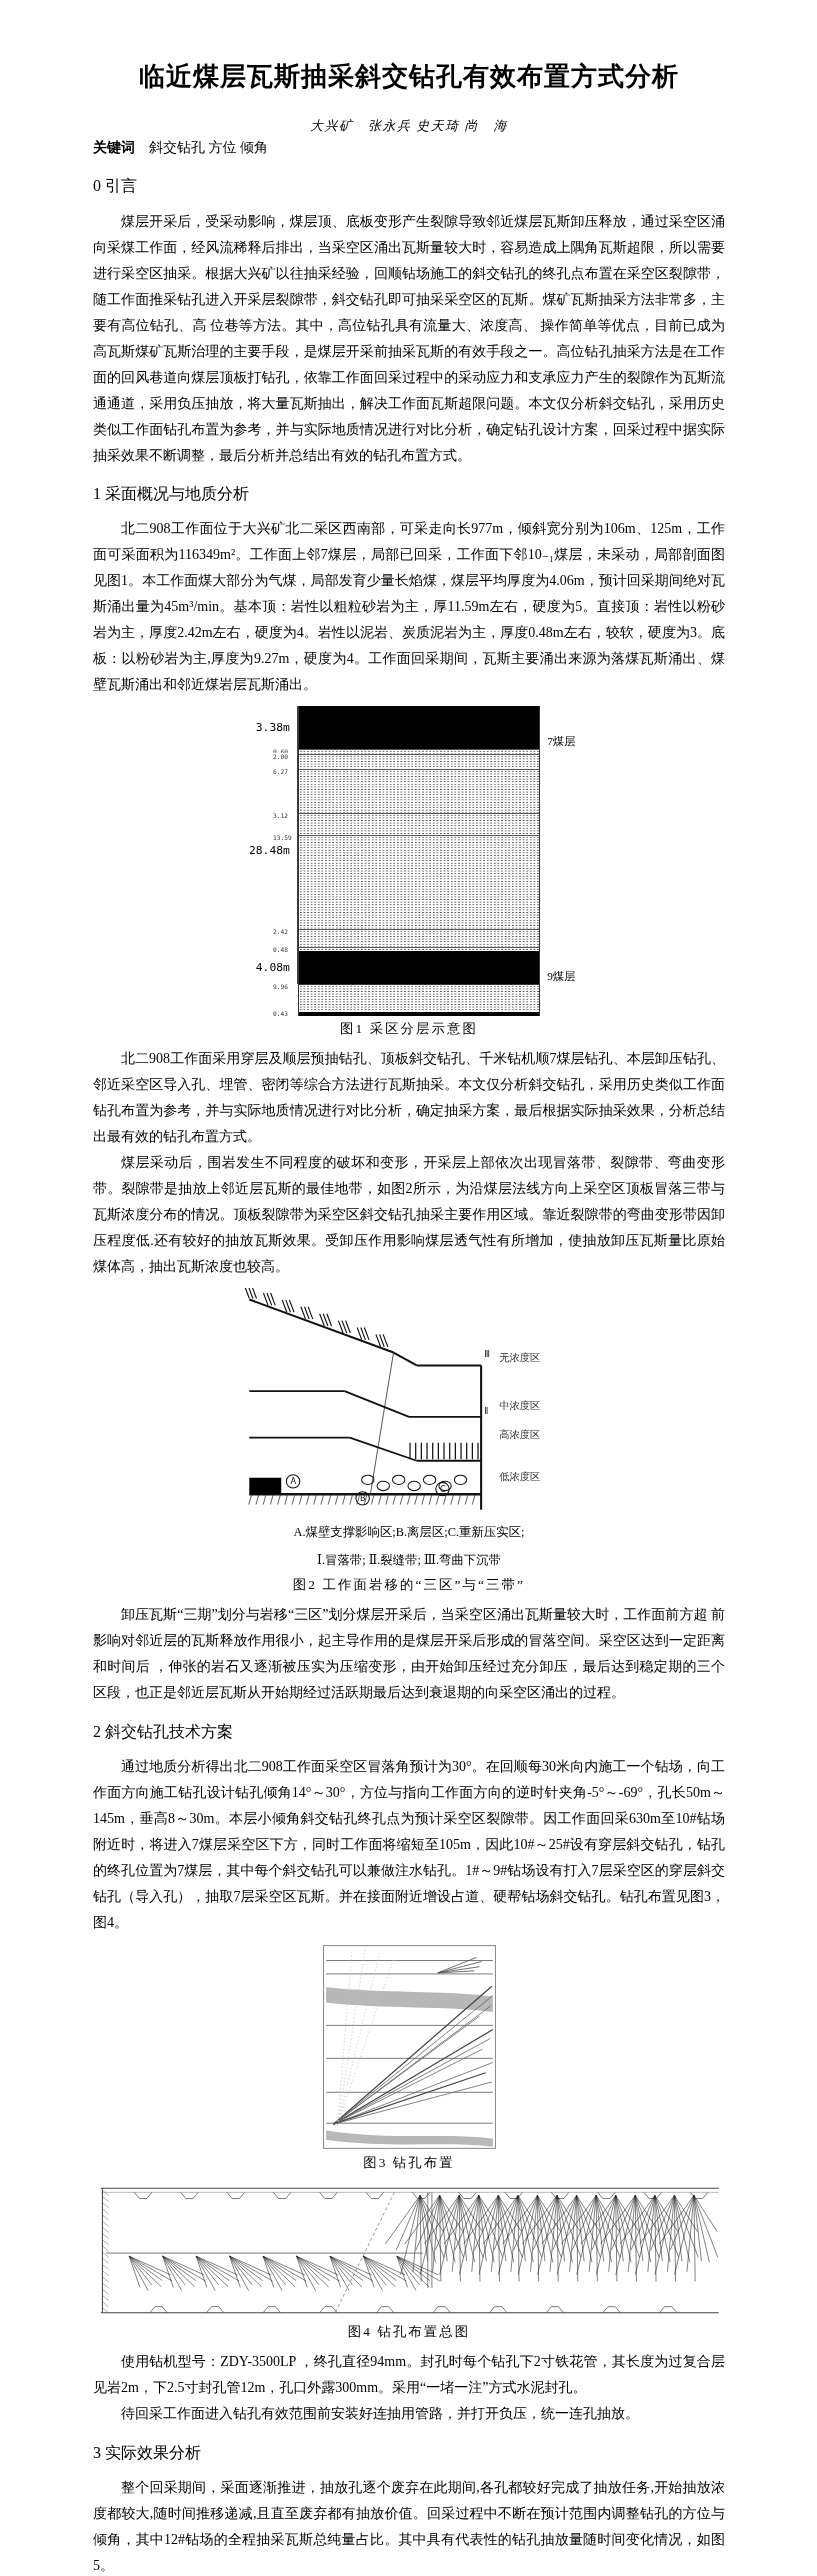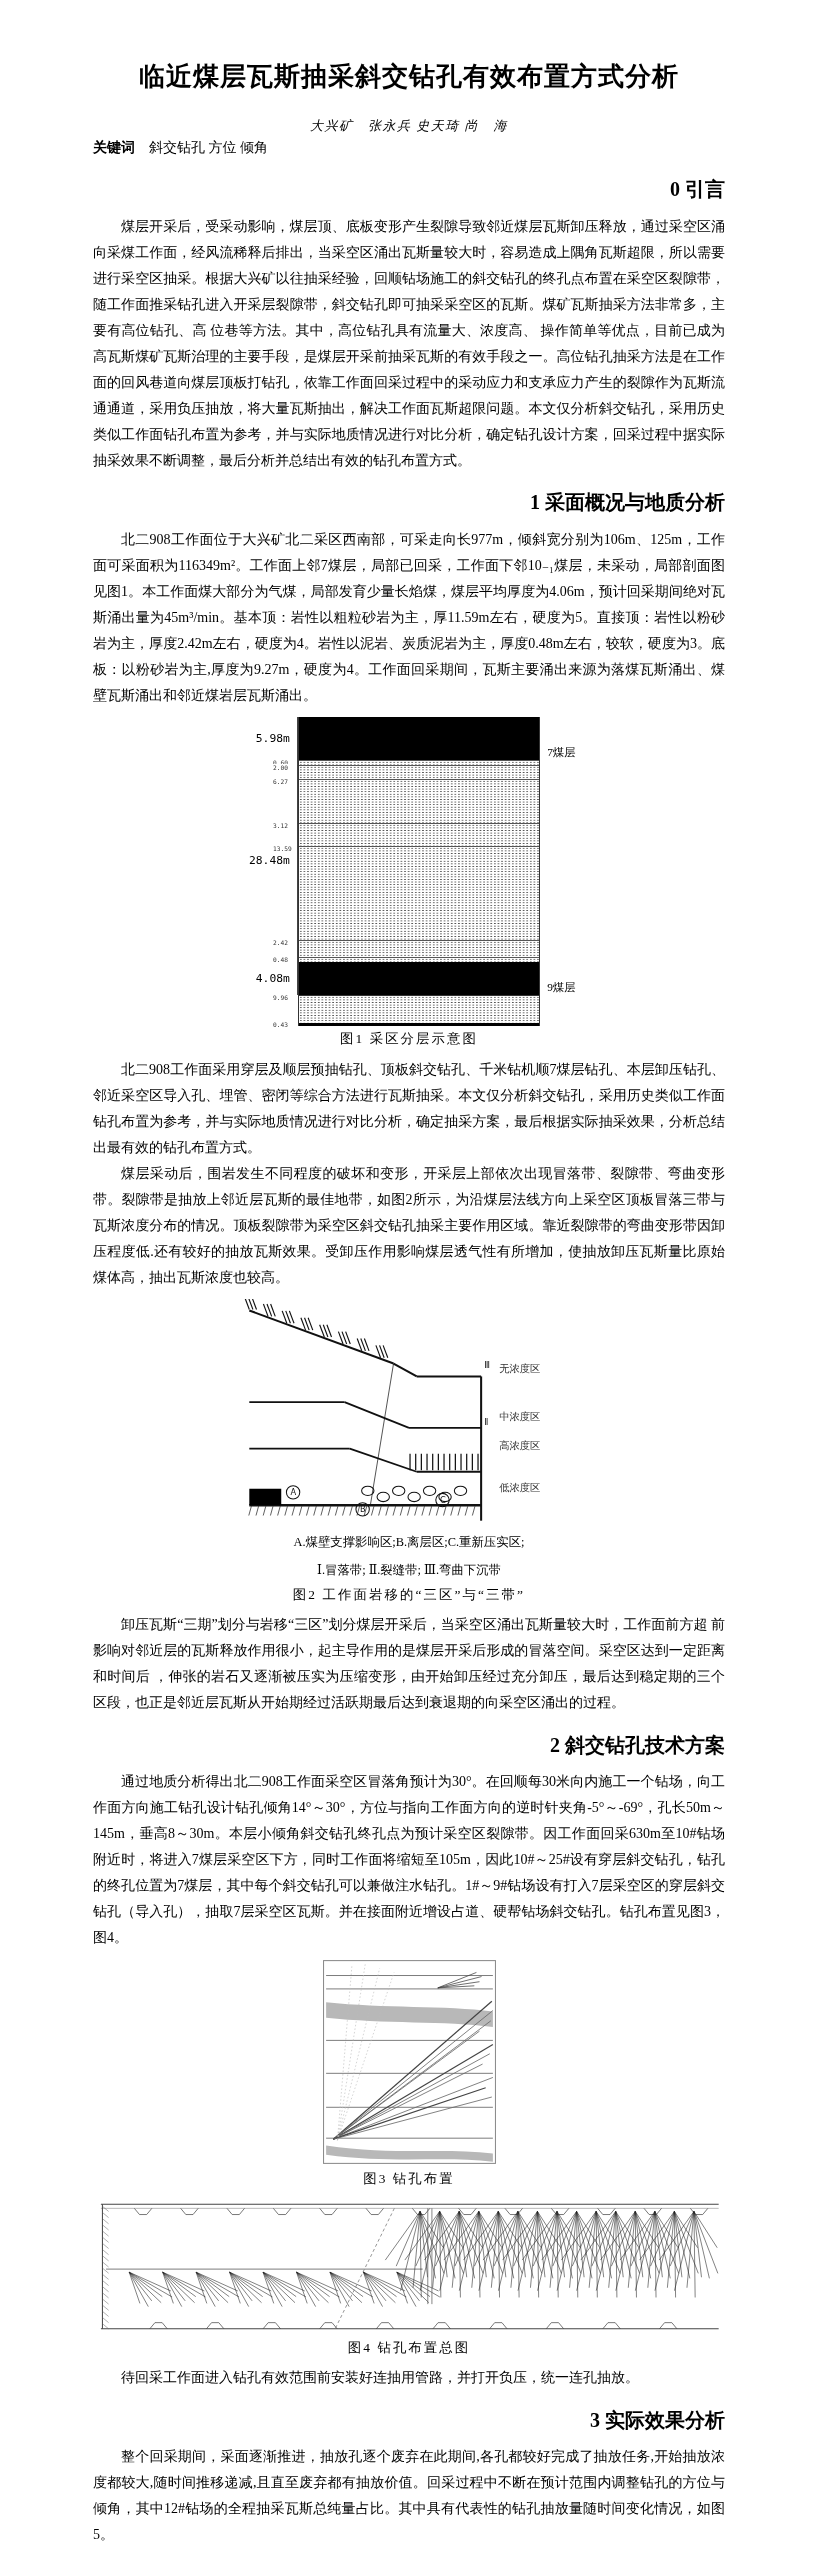--- a/index.html
+++ b/index.html
@@ -6,21 +6,21 @@
   .page{width:818px;height:3764px;overflow:hidden;box-sizing:border-box;
         padding:0 93px;background:#fff;color:#000;
         font-family:"Liberation Serif","DejaVu Serif",serif;}
   .title{font-size:26px;font-weight:700;text-align:center;padding-top:44px;letter-spacing:1px;line-height:1.25;}
   .authors{font-size:13px;text-align:center;margin-top:23px;letter-spacing:1.5px;font-style:italic;}
   p.body{font-size:14px;line-height:26px;text-align:justify;text-indent:2em;margin:0;}
   p.noind{text-indent:0;}
   .abstract{margin-top:17.5px;}
   .kwline{margin-top:9.3px;}
   .blab{font-weight:700;}
-  .sec-h{font-size:20px;font-weight:700;margin:15.5px 0 11.3px;line-height:1.3;text-align:right;}
+  .sec-h{font-size:16px;font-weight:400;margin:15.5px 0 11.3px;line-height:1.3;}
   .figwrap{margin:8.2px 0 5.2px;}
   .figcap{font-size:13.4px;text-align:center;margin:4.1px 0 8.2px;letter-spacing:2.1px;}
   
   .f1-grid{display:grid;grid-template-columns:77px 242px 57px;width:376px;margin:3.1px auto 0;}
   .f1-m{display:flex;align-items:center;justify-content:flex-end;padding-right:7.2px;
         font-size:11.3px;font-family:"DejaVu Sans Mono",monospace;}
   .brk{border-right:0.5px solid #444;}
   .f1-s{display:flex;align-items:flex-end;padding-left:7.2px;font-size:11.3px;}
   .f1-black{background:#000;width:100%;position:relative;}
   .dots{background-color:#fff;background-image:radial-gradient(#555 0.5px, transparent 0.7px);background-size:3.6px 2.6px;}
@@ -51,21 +51,21 @@
 
   <h2 class="sec-h">0 引言</h2>
   <p class="body">煤层开采后，受采动影响，煤层顶、底板变形产生裂隙导致邻近煤层瓦斯卸压释放，通过采空区涌向采煤工作面，经风流稀释后排出，当采空区涌出瓦斯量较大时，容易造成上隅角瓦斯超限，所以需要进行采空区抽采。根据大兴矿以往抽采经验，回顺钻场施工的斜交钻孔的终孔点布置在采空区裂隙带，随工作面推采钻孔进入开采层裂隙带，斜交钻孔即可抽采采空区的瓦斯。煤矿瓦斯抽采方法非常多，主要有高位钻孔、高 位巷等方法。其中，高位钻孔具有流量大、浓度高、 操作简单等优点，目前已成为高瓦斯煤矿瓦斯治理的主要手段，是煤层开采前抽采瓦斯的有效手段之一。高位钻孔抽采方法是在工作面的回风巷道向煤层顶板打钻孔，依靠工作面回采过程中的采动应力和支承应力产生的裂隙作为瓦斯流通通道，采用负压抽放，将大量瓦斯抽出，解决工作面瓦斯超限问题。本文仅分析斜交钻孔，采用历史类似工作面钻孔布置为参考，并与实际地质情况进行对比分析，确定钻孔设计方案，回采过程中据实际抽采效果不断调整，最后分析并总结出有效的钻孔布置方式。</p>
 
   <h2 class="sec-h">1 采面概况与地质分析</h2>
   <p class="body">北二908工作面位于大兴矿北二采区西南部，可采走向长977m，倾斜宽分别为106m、125m，工作面可采面积为116349m²。工作面上邻7煤层，局部已回采，工作面下邻10₋₁煤层，未采动，局部剖面图见图1。本工作面煤大部分为气煤，局部发育少量长焰煤，煤层平均厚度为4.06m，预计回采期间绝对瓦斯涌出量为45m³/min。基本顶：岩性以粗粒砂岩为主，厚11.59m左右，硬度为5。直接顶：岩性以粉砂岩为主，厚度2.42m左右，硬度为4。岩性以泥岩、炭质泥岩为主，厚度0.48m左右，较软，硬度为3。底板：以粉砂岩为主,厚度为9.27m，硬度为4。工作面回采期间，瓦斯主要涌出来源为落煤瓦斯涌出、煤壁瓦斯涌出和邻近煤岩层瓦斯涌出。</p>
 
   <div class="figwrap">
     <div class="f1-grid">
       <div class="f1-m brk">
-          <span>5.98m</span>
+          <span>3.38m</span>
         </div>
       <div class="f1-c">
           <div class="f1-black" style="height:43px"></div>
         </div>
       <div class="f1-s">
           <span>7煤层</span>
         </div>
 
       <div class="f1-m brk">
           <span>28.48m</span>
@@ -570,19 +570,20 @@
         <line x1="1167" y1="30" x2="1181.6639073294643" y2="157.84780555979643" stroke="#222" stroke-width="1.1" stroke-dasharray="none"></line>
         <line x1="1167" y1="30" x2="1153.405844988004" y2="178.25201992333018" stroke="#222" stroke-width="1.1" stroke-dasharray="none"></line>
         <line x1="1167" y1="30" x2="1169.3340783394633" y2="197.0981462775928" stroke="#222" stroke-width="1.1" stroke-dasharray="none"></line>
         <line x1="585" y1="24" x2="470" y2="258" stroke="#777" stroke-width="1.5" stroke-dasharray="6,5"></line>
         <line x1="650" y1="24" x2="650" y2="210" stroke="#555" stroke-width="1.4" stroke-dasharray="none"></line>
         <line x1="658" y1="24" x2="658" y2="210" stroke="#555" stroke-width="1.4" stroke-dasharray="none"></line>
       </svg>
     <div class="figcap">图4 钻孔布置总图</div>
   </div>
 
+  <p class="body">使用钻机型号：ZDY-3500LP ，终孔直径94mm。封孔时每个钻孔下2寸铁花管，其长度为过复合层见岩2m，下2.5寸封孔管12m，孔口外露300mm。采用“一堵一注”方式水泥封孔。</p>
   <p class="body">待回采工作面进入钻孔有效范围前安装好连抽用管路，并打开负压，统一连孔抽放。</p>
 
   <h2 class="sec-h">3 实际效果分析</h2>
   <p class="body">整个回采期间，采面逐渐推进，抽放孔逐个废弃在此期间,各孔都较好完成了抽放任务,开始抽放浓度都较大,随时间推移递减,且直至废弃都有抽放价值。回采过程中不断在预计范围内调整钻孔的方位与倾角，其中12#钻场的全程抽采瓦斯总纯量占比。其中具有代表性的钻孔抽放量随时间变化情况，如图5。</p>
 
 </div>
 
 
 </body></html>

